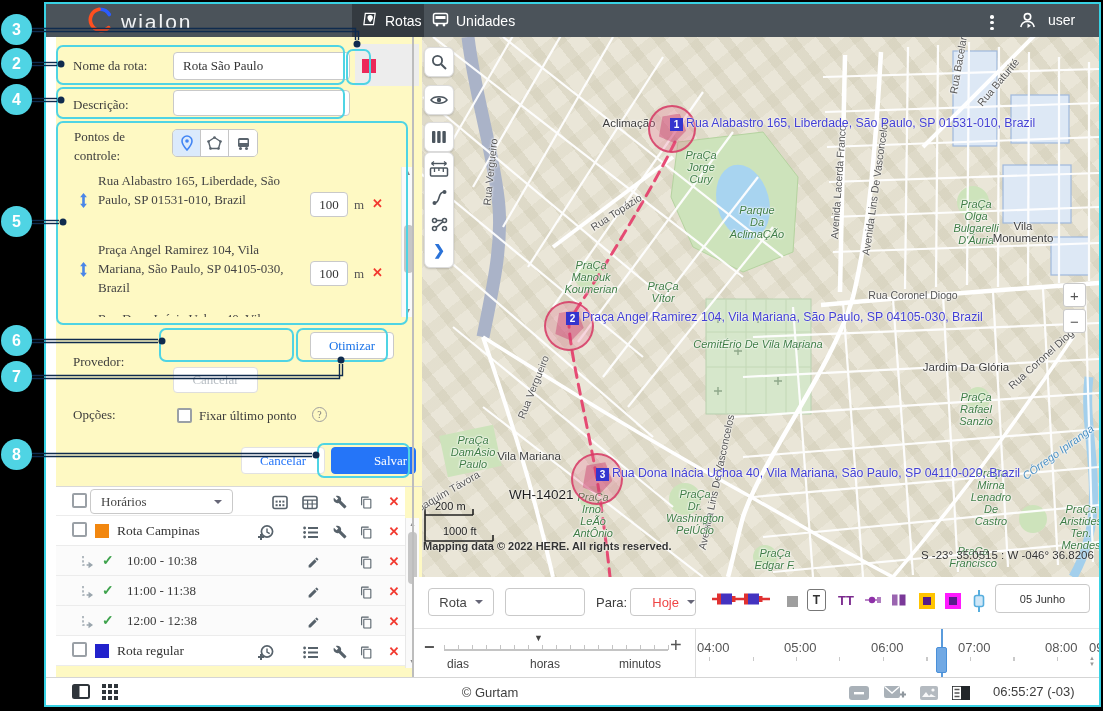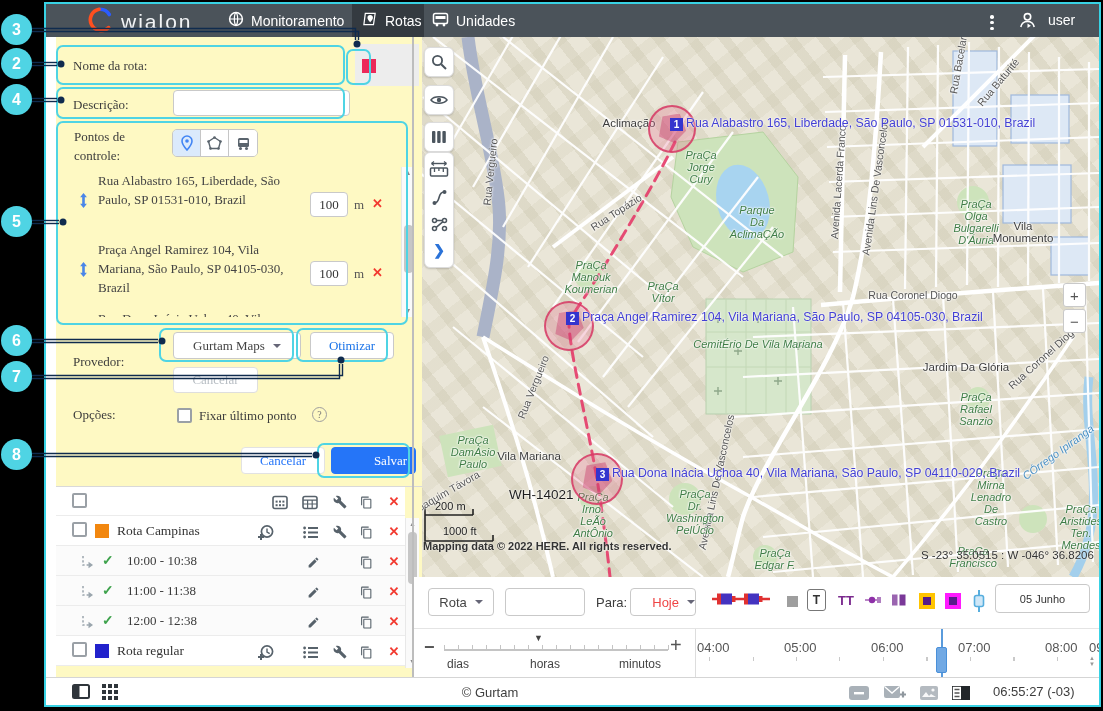--- a/index.html
+++ b/index.html
@@ -95,27 +95,20 @@
   <div class="abs" id="app-bg"></div>
 
   <div class="abs" id="hdr">
     <div id="logo">
       <span><svg width="26" height="26" viewBox="0 0 26 26">
             <path d="M13 2.2a10.8 10.8 0 0 1 9.3 5.3" stroke="#2b5cff" stroke-width="3.6" fill="none" stroke-linecap="round"></path>
             <path d="M21.6 20.6A10.8 10.8 0 1 1 12 2.2" stroke="#ff4f1f" stroke-width="3.6" fill="none" stroke-linecap="round"></path>
           </svg></span>
       <span class="lg-txt">wialon</span>
     </div>
-    <div class="hdr-tab" style="left:182px;">
-      <span><svg width="16" height="16" viewBox="0 0 16 16">
-            <circle cx="8" cy="8" r="6.4" fill="none" stroke="#fff" stroke-width="1.5"></circle>
-            <path d="M1.6 8h12.8M8 1.6c2.2 1.8 2.2 11 0 12.8M8 1.6c-2.2 1.8-2.2 11 0 12.8" fill="none" stroke="#fff" stroke-width="1.2"></path>
-          </svg></span>
-      <span>Monitoramento</span>
-    </div>
     <div class="hdr-tab" style="left:306px;width:72px;background:#343a40;padding-left:10px;">
       <span><svg width="16" height="16" viewBox="0 0 17 17">
             <path d="M3.5 2.5h10.5l-1.8 12H2Z" fill="none" stroke="#fff" stroke-width="1.3"></path>
             <path d="M8.7 4.2a2.9 2.9 0 0 1 2.9 2.9c0 1.9-2.9 4.8-2.9 4.8S5.8 9 5.8 7.1a2.9 2.9 0 0 1 2.9-2.9z" fill="#fff"></path>
           </svg></span>
       <span>Rotas</span>
     </div>
     <div class="hdr-tab" style="left:386px;">
       <span><svg width="17" height="15" viewBox="0 0 17 15">
             <rect x="1.5" y="1.5" width="14" height="10" rx="1.8" fill="none" stroke="#fff" stroke-width="1.5"></rect>
@@ -136,20 +129,21 @@
           <path d="M9.5 12.6l3.4 2.2-3.4 2.2z" fill="#fff"></path>
         </svg></div>
     <div class="abs" style="left:1002px;top:8px;color:#fff;font-size:14px;">user</div>
   </div>
 
   <div class="abs" id="panel">
 
     <div class="abs" style="left:299px;top:7px;width:64px;height:42px;background:#ededed;"></div>
 
     <div class="lbl" style="left:17px;top:21px;">Nome da rota:</div>
+    <input class="inp" style="left: 117px; top: 15px; width: 177px; height: 28px;" value="Rota São Paulo">
     <div class="abs" style="left:306px;top:22px;width:14px;height:14px;background:#ec295a;"></div>
 
     <div class="lbl" style="left:17px;top:60px;">Descrição:</div>
     <input class="inp" style="left: 117px; top: 53px; width: 177px; height: 26px;" value="">
 
     <div class="lbl" style="left:18px;top:90px;white-space:pre-line;line-height:19px;">Pontos de
 controle:</div>
     <div class="seg" style="left:116px;top:92px;">
       <div class="on">
           <svg width="14" height="16" viewBox="0 0 14 16">
@@ -200,38 +194,38 @@
           <div class="pt-addr">Rua Dona Inácia Uchoa 40, Vila Mariana, São Paulo, SP 04110-020, Brazil</div>
         </div>
       </div>
     <div class="sb" style="left:345px;top:130px;width:13px;height:150px;">
       <div class="ar" style="top:2px;">▲</div>
       <div class="thumb" style="top:58px;height:48px;"></div>
       <div class="ar" style="bottom:2px;">▼</div>
     </div>
 
     <div class="lbl" style="left:17px;top:317px;">Provedor:</div>
-    <div class="btn" style="left:117px;top:295px;width:128px;height:27px;color:#444;">
-      <span>Gurtam Maps</span>
-        <span class="caret"></span>
-    </div>
     <div class="btn blue-t" style="left:254px;top:295px;width:84px;height:27px;">Otimizar</div>
     <div class="btn dis" style="left:117px;top:330px;width:85px;height:26px;">Cancelar</div>
 
     <div class="lbl" style="left:17px;top:370px;">Opções:</div>
     <span class="cbx" style="left:121px;top:371px;"></span>
     <div class="lbl" style="left:143px;top:371px;">Fixar último ponto</div>
     <div class="abs" style="left:256px;top:370px;width:15px;height:15px;border:1.5px solid #9e9e9e;border-radius:50%;color:#757575;font-size:10px;display:flex;align-items:center;justify-content:center;">?</div>
 
     <div class="btn" style="left:185px;top:410px;width:84px;height:27px;border-color:#e2e2e2;color:#2575f8;font-weight:500;">Cancelar</div>
     <div class="btn" style="left:275px;top:410px;width:85px;height:27px;background:#2575f8;border-color:#2575f8;color:#fff;font-weight:500;padding-left:34px;">Salvar</div>
 
     <div class="abs" style="left:0;top:449px;width:366px;height:1px;background:#d9d9d9;"></div>
     <div class="hd-row" style="top:450px;height:29px;">
       <span class="cbx" style="left:16px;top:6px;"></span>
+      <div class="btn" style="left:34px;top:2px;width:143px;height:25px;color:#444;justify-content:space-between;padding:0 10px;">
+        <span>Horários</span>
+          <span class="caret"></span>
+      </div>
       <span class="rowico" style="left:215px;top:6px;">
           <svg width="16" height="15" viewBox="0 0 16 15">
             <rect x="1" y="1.5" width="14" height="12" rx="2" fill="none" stroke="#57626b" stroke-width="1.6"></rect>
             <g fill="#57626b">
               <rect x="3.6" y="5.6" width="2" height="2"></rect>
               <rect x="7" y="5.6" width="2" height="2"></rect>
               <rect x="10.4" y="5.6" width="2" height="2"></rect>
               <rect x="3.6" y="9.2" width="2" height="2"></rect>
               <rect x="7" y="9.2" width="2" height="2"></rect>
               <rect x="10.4" y="9.2" width="2" height="2"></rect>

